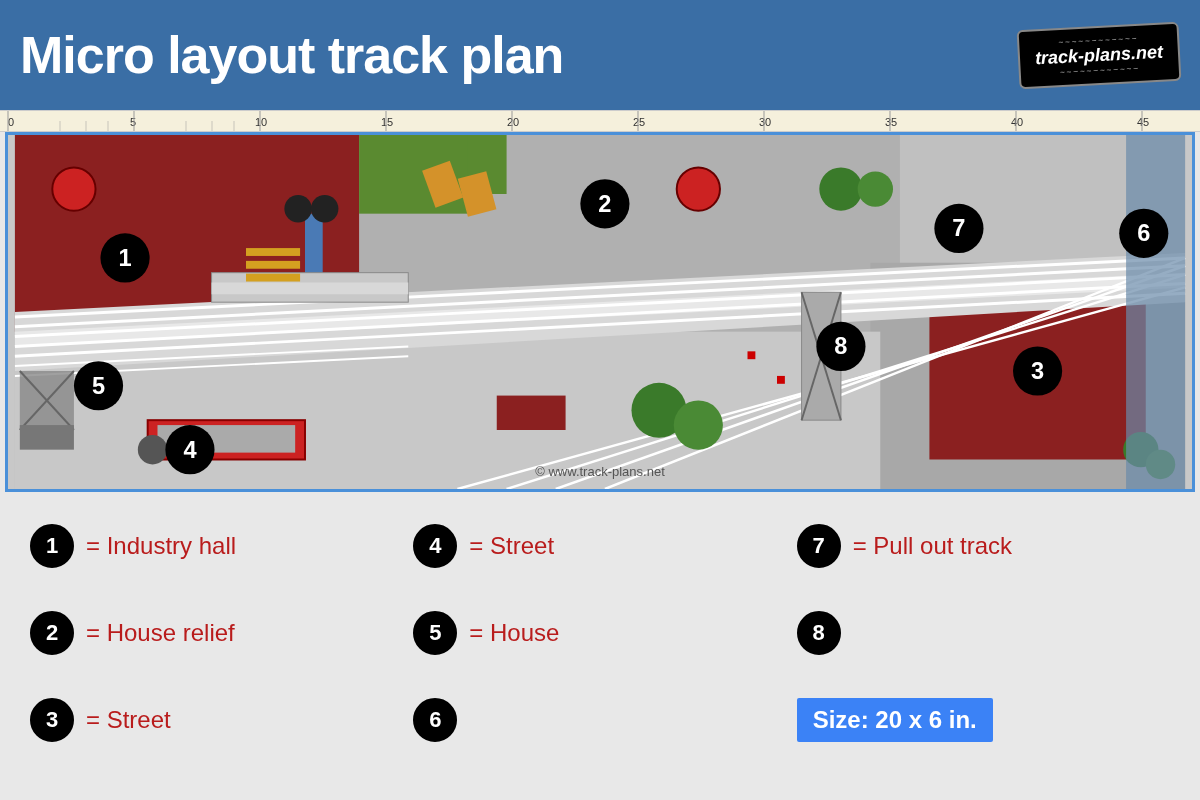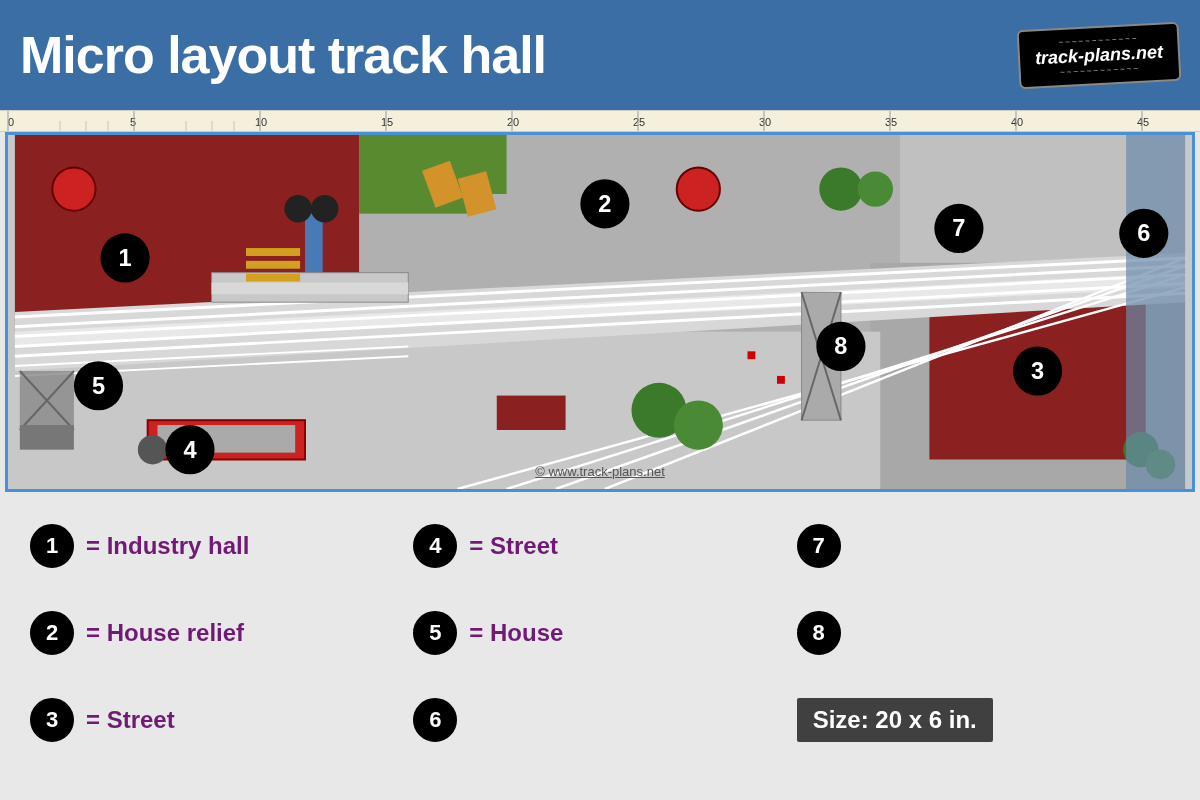--- a/index.html
+++ b/index.html
@@ -99,25 +99,24 @@
       color: white;
       font-size: 22px;
       font-weight: bold;
       display: flex;
       align-items: center;
       justify-content: center;
       border: 3px solid black;
     }
     .legend-text {
       font-size: 24px;
-      color: #701a75;
-      font-weight: bold;
+      color: #b91c1c;
     }
     .size-box {
-      background: #404040;
+      background: #3b82f6;
       color: white;
       font-size: 24px;
       font-weight: bold;
       padding: 8px 16px;
       display: inline-block;
       border-radius: 2px;
     }
 
     
     #map-svg {
@@ -128,28 +127,27 @@
     }
 
     .copyright {
       position: absolute;
       bottom: 10px;
       left: 50%;
       transform: translateX(-50%);
       font-size: 13px;
       color: #555;
       z-index: 20;
-      text-decoration: underline;
     }
   </style>
 </head>
 <body>
 
 <div id="header">
-  <h1>Micro layout track hall</h1>
+  <h1>Micro layout track plan</h1>
   <div id="logo-box">track-plans.net</div>
 </div>
 
 <div id="ruler">
   <svg width="1200" height="22" style="position:absolute;top:0;left:0;">
 
     <rect width="1200" height="22" fill="#f5f0dc"></rect>
 
     <text x="8" y="15" font-size="11" fill="#333">0</text>
     <line x1="8" y1="0" x2="8" y2="22" stroke="#999" stroke-width="1"></line>
@@ -305,20 +303,21 @@
   <div class="legend-item">
     <div class="legend-circle">1</div>
     <span class="legend-text">= Industry hall</span>
   </div>
   <div class="legend-item">
     <div class="legend-circle">4</div>
     <span class="legend-text">= Street</span>
   </div>
   <div class="legend-item">
     <div class="legend-circle">7</div>
+    <span class="legend-text">= Pull out track</span>
   </div>
 
   <div class="legend-item">
     <div class="legend-circle">2</div>
     <span class="legend-text">= House relief</span>
   </div>
   <div class="legend-item">
     <div class="legend-circle">5</div>
     <span class="legend-text">= House</span>
   </div>

